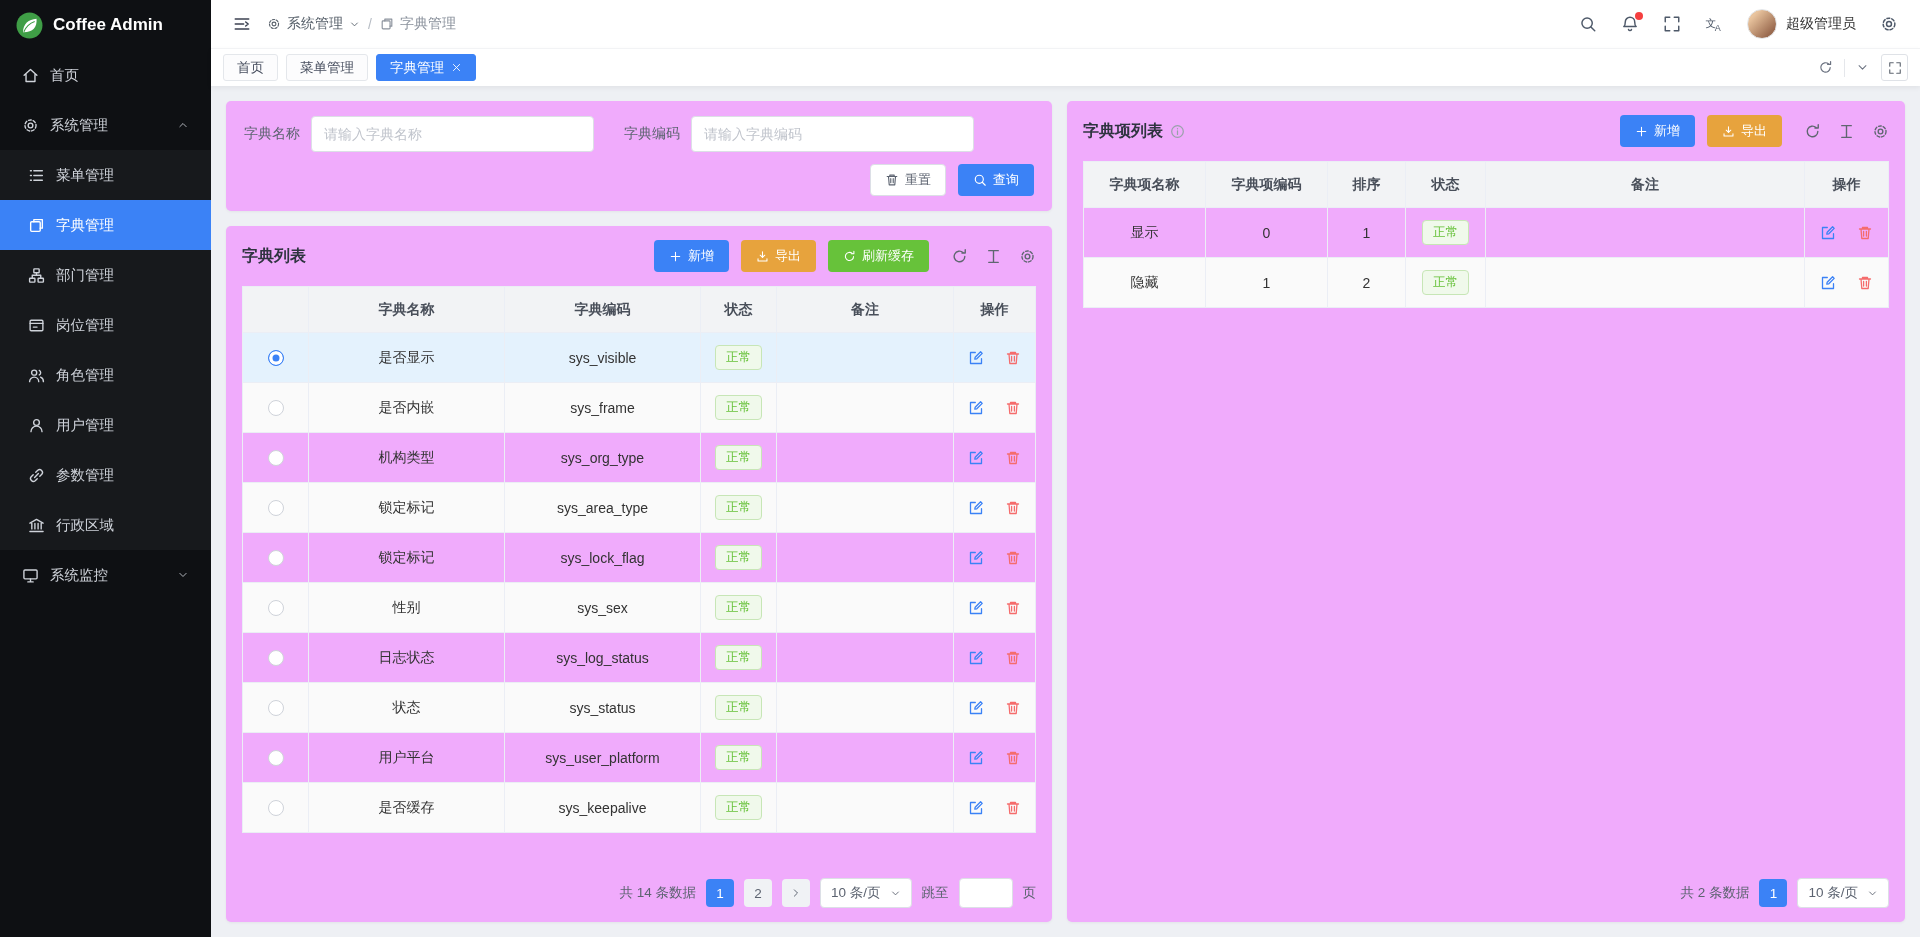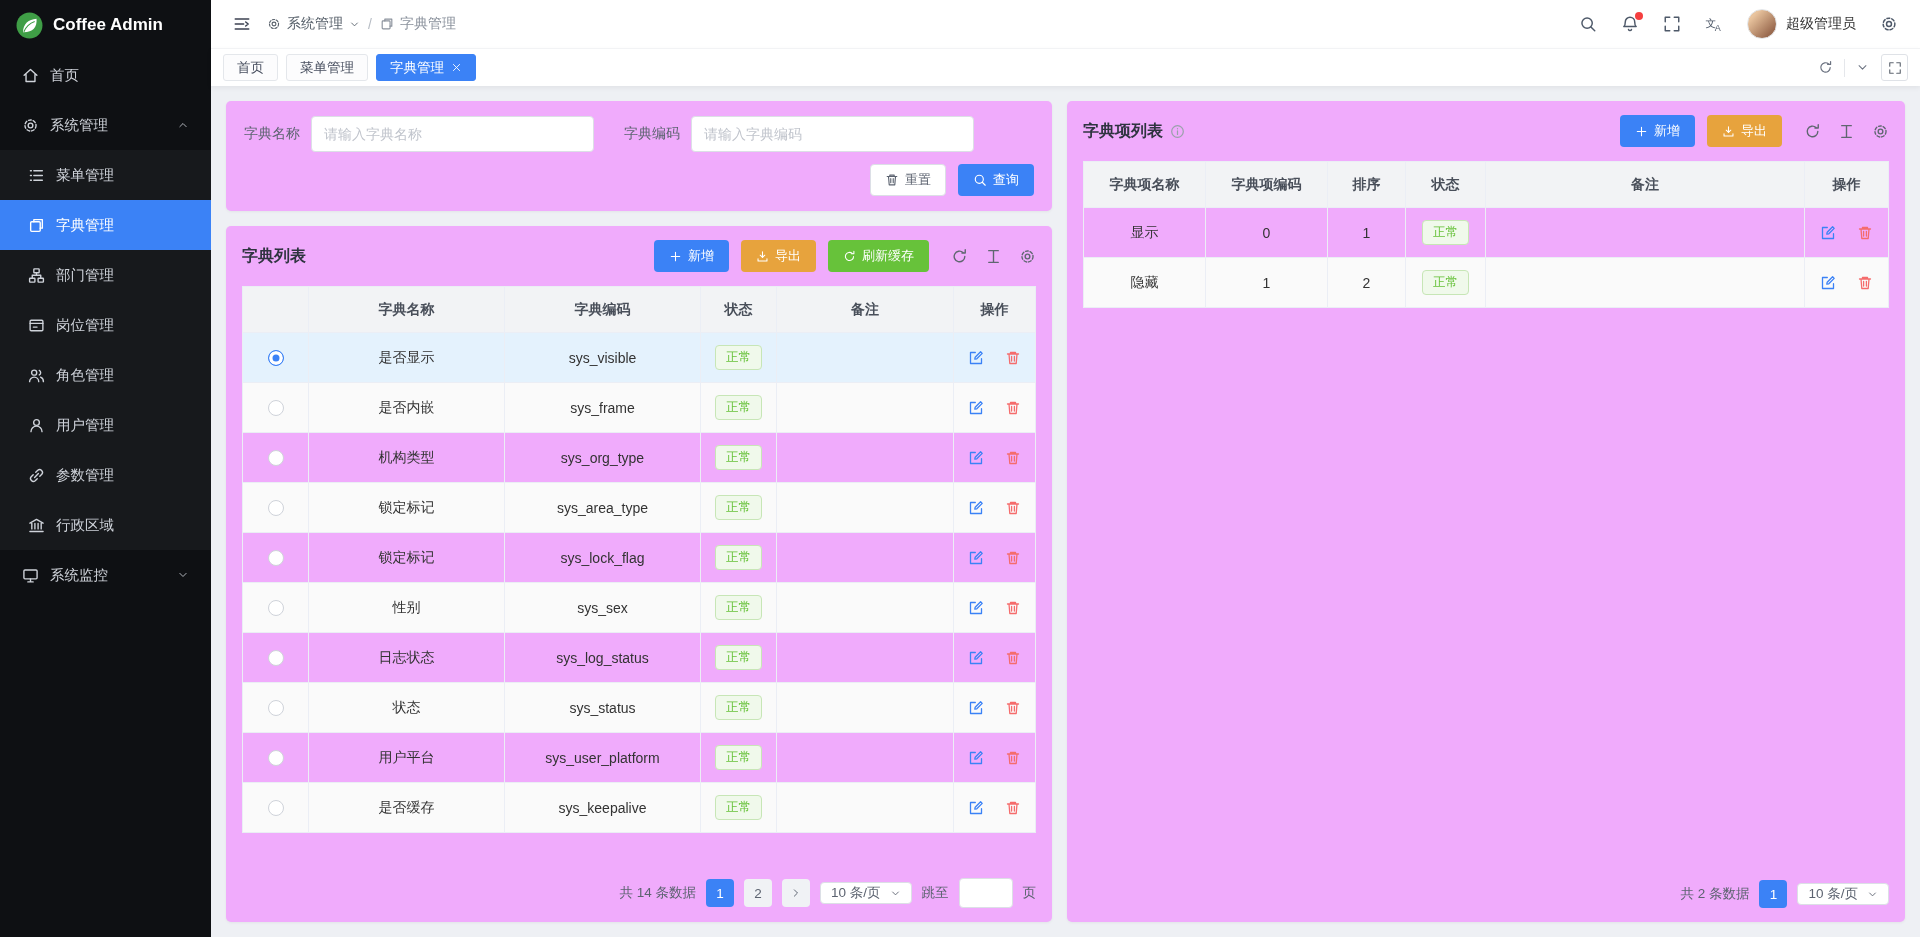--- a/index.html
+++ b/index.html
@@ -100,21 +100,21 @@
   .act + .act { margin-left:18px; }
   .act-edit { color:#3b82f6; }
   .act-del  { color:#f56c6c; }
 
   .spacer { flex:1; }
   .pager { display:flex; align-items:center; justify-content:flex-end; gap:10px; font-size:13.5px;
            color:#5c6370; padding-top:12px; flex-shrink:0; }
   .page-num { min-width:28px; height:28px; padding:0 5px; border-radius:4px; background:#f0f2f5;
               display:flex; align-items:center; justify-content:center; cursor:pointer; color:#5c6370; }
   .page-num.active { background:#3b82f6; color:#fff; }
-  .page-select { height:22px; border:1px solid #dcdfe6; border-radius:4px; background:#fff; display:flex;
+  .page-select { height:30px; border:1px solid #dcdfe6; border-radius:4px; background:#fff; display:flex;
                  align-items:center; gap:9px; padding:0 10px; cursor:pointer; color:#5c6370; }
   .jump-input { width:54px; height:30px; border:1px solid #dcdfe6; border-radius:4px; text-align:center;
                 outline:none; font-family:inherit; font-size:13.5px; }
 </style>
 </head>
 <body>
 
 <svg width="0" height="0" style="position:absolute" aria-hidden="true">
   <defs>
     <symbol id="i-menu" viewBox="0 0 16 16">

